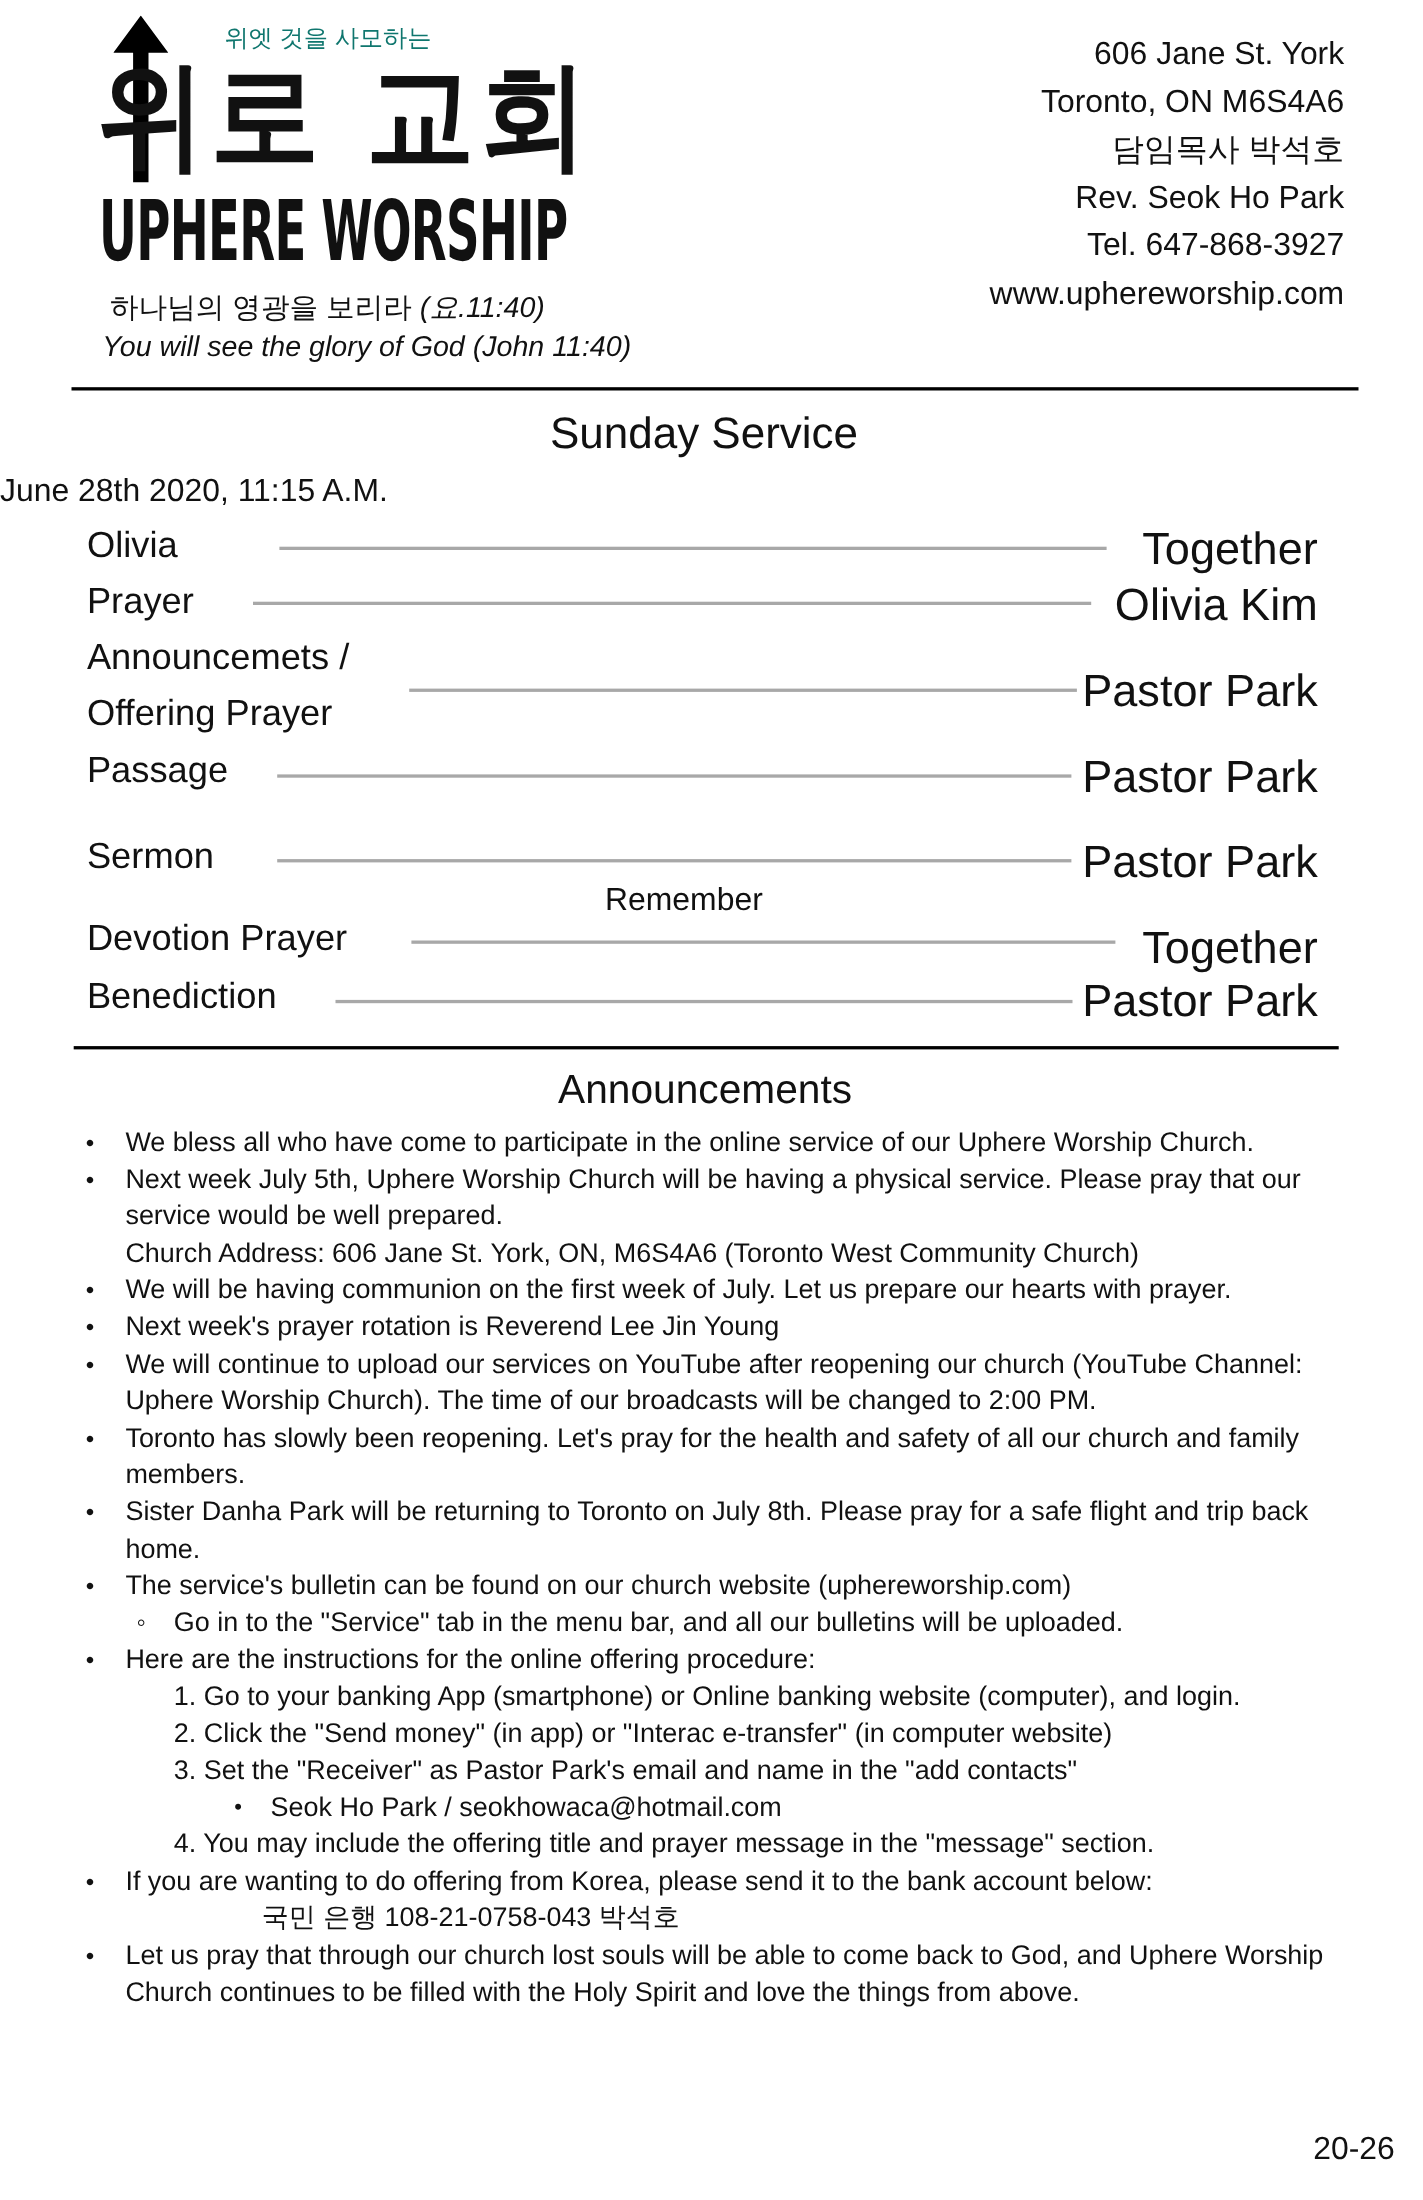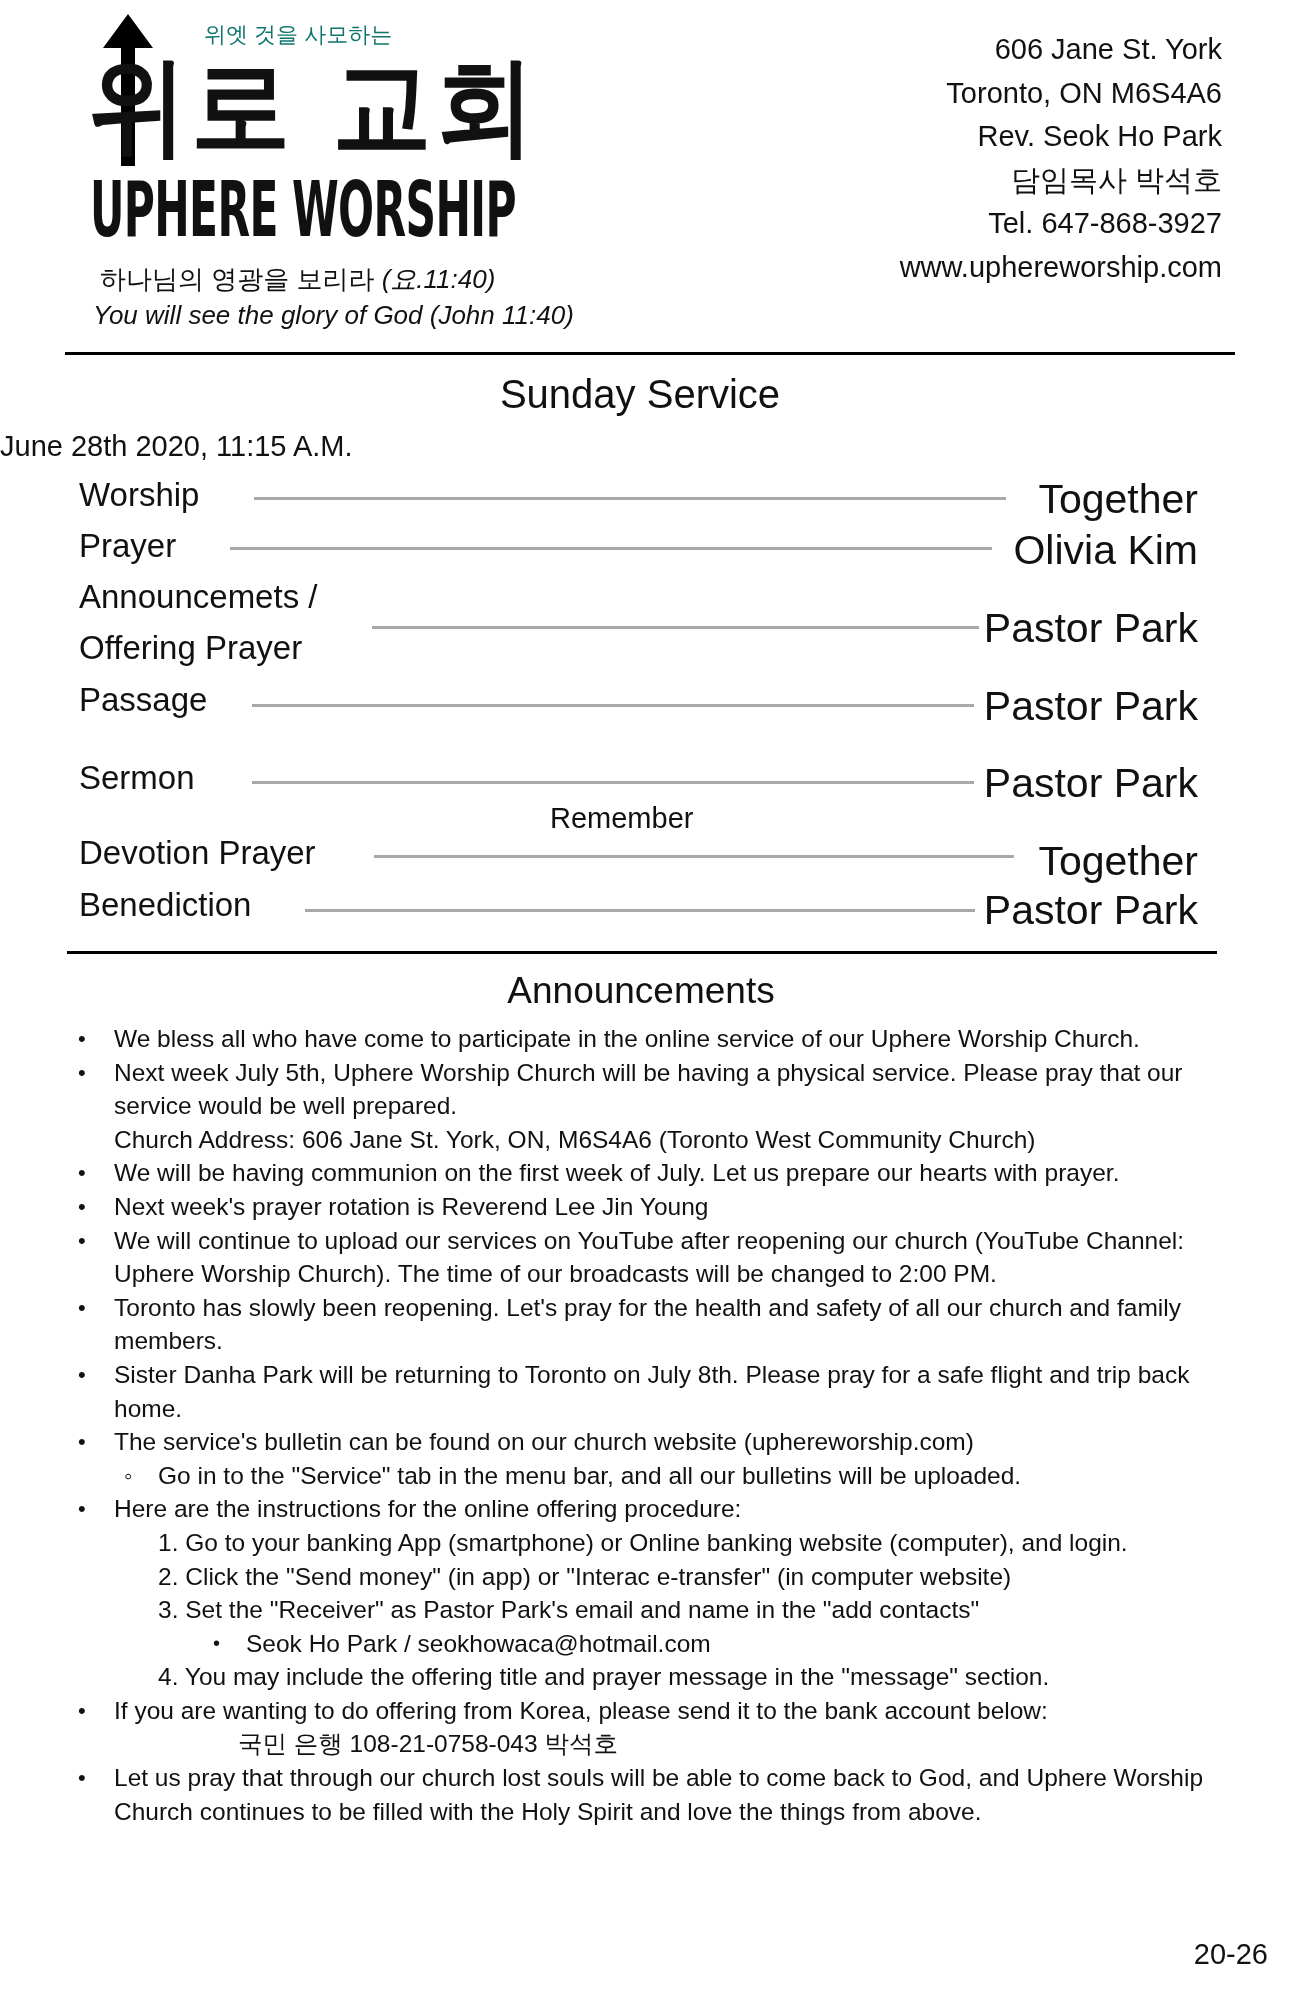--- a/index.html
+++ b/index.html
@@ -60,34 +60,34 @@
 </div>
 <div class="abs verse-ko">
   <span>하나님의 영광을 보리라</span>
   <i>(요.11:40)</i>
 </div>
 <div class="abs verse-en">You will see the glory of God (John 11:40)</div>
 
 <div class="abs contact">
   <div>606 Jane St. York</div>
   <div>Toronto, ON M6S4A6</div>
+  <div>담임목사 박석호</div>
   <div>Rev. Seok Ho Park</div>
-  <div>담임목사 박석호</div>
   <div>Tel. 647-868-3927</div>
   <div>www.uphereworship.com</div>
 </div>
 
 <div class="rule" style="left:65px; top:352px; width:1170px;"></div>
 
 <div class="abs service-title">Sunday Service</div>
 <div class="abs service-date">June 28th 2020, 11:15 A.M.</div>
 
 <div>
   <div>
-    <div class="order-label" style="top:470px;">Worship</div>
+    <div class="order-label" style="top:470px;">Olivia</div>
     <div class="order-line" style="left:254px; width:752px; top:497px;"></div>
     <div class="order-leader" style="top:476px;">Together</div>
   </div>
   <div>
     <div class="order-label" style="top:521px;">Prayer</div>
     <div class="order-line" style="left:230px; width:762px; top:547px;"></div>
     <div class="order-leader" style="top:527px;">Olivia Kim</div>
   </div>
   <div>
     <div class="order-label" style="top:572px;">Announcemets /</div>

